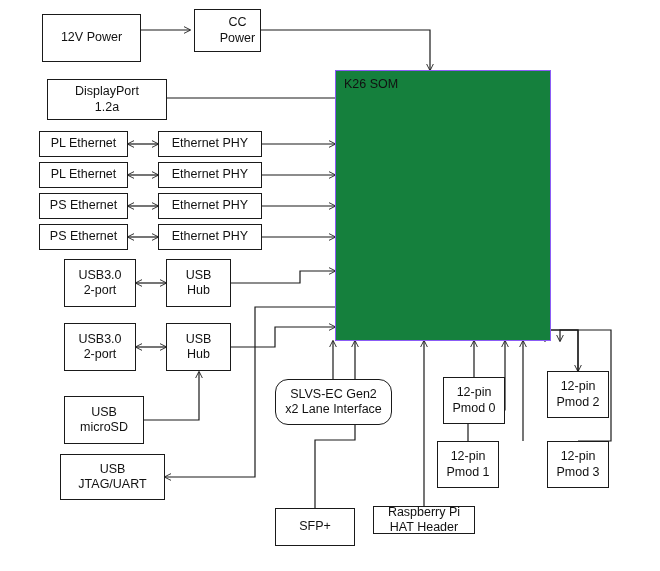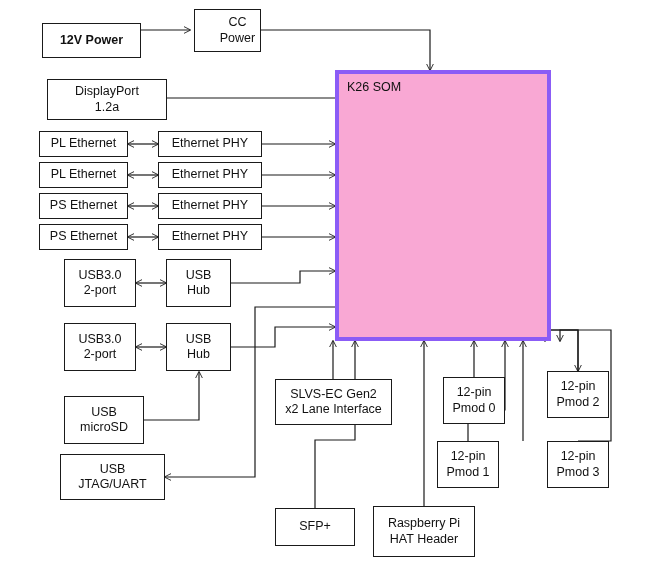--- a/index.html
+++ b/index.html
@@ -23,22 +23,22 @@
     color: #111111;
     display: flex;
     align-items: center;
     justify-content: center;
     text-align: center;
     line-height: 1.22;
     font-size: 12.5px;
     white-space: pre-line;
   }
   .som {
-    background: #f9a8d4;
-    border: 4px solid #8b5cf6;
+    background: #15803d;
+    border: 1px solid #8b5cf6;
     display: block;
   }
   .som-title {
     position: absolute;
     left: 8px;
     top: 6px;
     font-size: 12.5px;
     color: #111111;
   }
   svg.wires {
@@ -115,21 +115,21 @@
 
   <div class="node som" style="left:335px; top:70px; width:216px; height:271px;">
     <span class="som-title">K26 SOM</span>
     
     
     
     
     
   </div>
 
-  <div class="node" style="left:42px; top:23px; width:99px; height:35px;font-weight:bold;">12V Power</div>
+  <div class="node" style="left:42px; top:14px; width:99px; height:48px;">12V Power</div>
   <div class="node" style="left:194px; top:9px; width:67px; height:43px;padding-left:20px;">CC
 Power</div>
 
   <div class="node" style="left:47px; top:79px; width:120px; height:41px;">DisplayPort
 1.2a</div>
 
   <div class="node" style="left:39px; top:131px; width:89px; height:26px;">PL Ethernet</div>
   <div class="node" style="left:39px; top:162px; width:89px; height:26px;">PL Ethernet</div>
   <div class="node" style="left:39px; top:193px; width:89px; height:26px;">PS Ethernet</div>
   <div class="node" style="left:39px; top:224px; width:89px; height:26px;">PS Ethernet</div>
@@ -146,29 +146,29 @@
   <div class="node" style="left:166px; top:259px; width:65px; height:48px;">USB
 Hub</div>
   <div class="node" style="left:166px; top:323px; width:65px; height:48px;">USB
 Hub</div>
 
   <div class="node" style="left:64px; top:396px; width:80px; height:48px;">USB
 microSD</div>
   <div class="node" style="left:60px; top:454px; width:105px; height:46px;">USB
 JTAG/UART</div>
 
-  <div class="node" style="left:275px; top:379px; width:117px; height:46px;">SLVS-EC Gen2
+  <div class="node" style="left:275px; top:379px; width:117px; height:46px;border-radius:13px;">SLVS-EC Gen2
 x2 Lane Interface</div>
 
   <div class="node" style="left:443px; top:377px; width:62px; height:47px;">12-pin
 Pmod 0</div>
   <div class="node" style="left:437px; top:441px; width:62px; height:47px;">12-pin
 Pmod 1</div>
   <div class="node" style="left:547px; top:371px; width:62px; height:47px;">12-pin
 Pmod 2</div>
   <div class="node" style="left:547px; top:441px; width:62px; height:47px;">12-pin
 Pmod 3</div>
 
   <div class="node" style="left:275px; top:508px; width:80px; height:38px;">SFP+</div>
-  <div class="node" style="left:373px; top:506px; width:102px; height:51px;">Raspberry Pi
+  <div class="node" style="left:373px; top:506px; width:102px; height:28px;">Raspberry Pi
 HAT Header</div>
 
 </div>
 
 </body></html>

